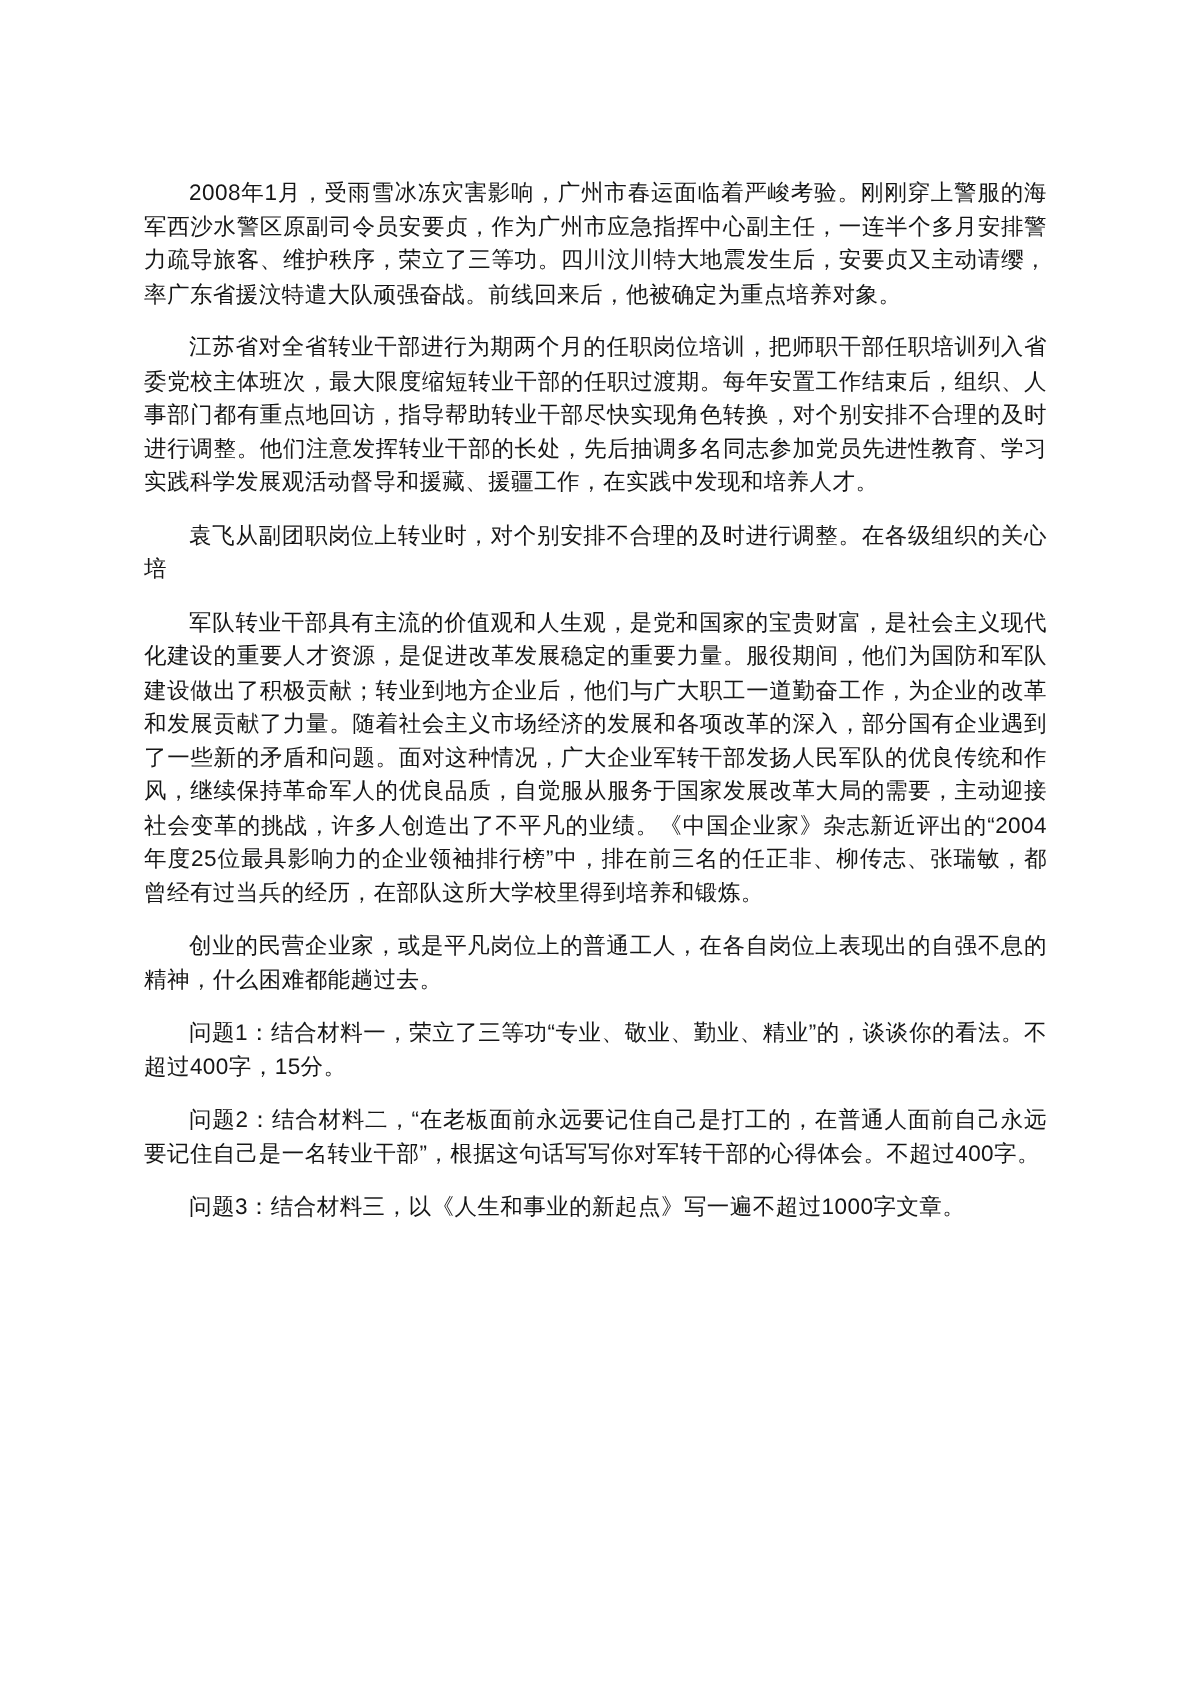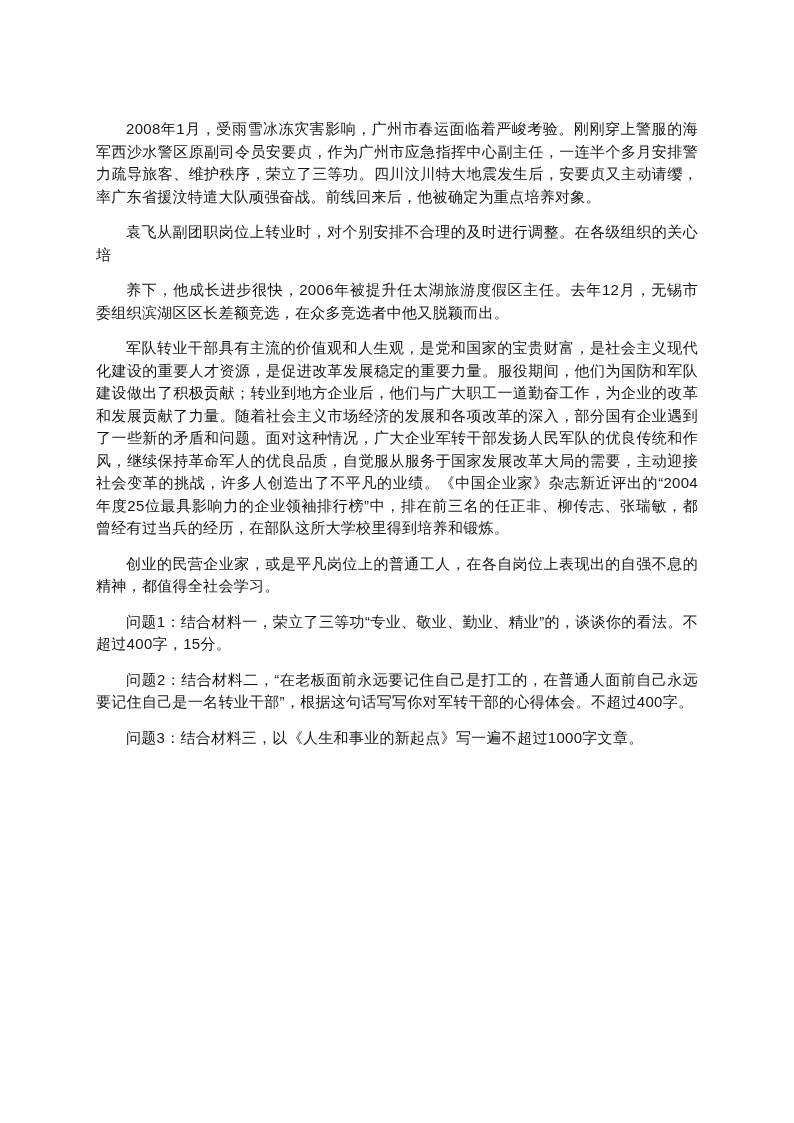--- a/index.html
+++ b/index.html
@@ -27,20 +27,20 @@
     margin: 0 0 13px 0;
     letter-spacing: 0.3px;
     word-break: break-all;
   }
 </style>
 </head>
 <body>
 
 <div class="page">
   <p class="doc-paragraph">2008年1月，受雨雪冰冻灾害影响，广州市春运面临着严峻考验。刚刚穿上警服的海军西沙水警区原副司令员安要贞，作为广州市应急指挥中心副主任，一连半个多月安排警力疏导旅客、维护秩序，荣立了三等功。四川汶川特大地震发生后，安要贞又主动请缨，率广东省援汶特遣大队顽强奋战。前线回来后，他被确定为重点培养对象。</p>
+  <p class="doc-paragraph">江苏省对全省转业干部进行为期两个月的任职岗位培训，把师职干部任职培训列入省委党校主体班次，最大限度缩短转业干部的任职过渡期。每年安置工作结束后，组织、人事部门都有重点地回访，指导帮助转业干部尽快实现角色转换，对个别安排不合理的及时进行调整。他们注意发挥转业干部的长处，先后抽调多名同志参加党员先进性教育、学习实践科学发展观活动督导和援藏、援疆工作，在实践中发现和培养人才。</p>
   <p class="doc-paragraph">袁飞从副团职岗位上转业时，对个别安排不合理的及时进行调整。在各级组织的关心培</p>
-  <p class="doc-paragraph">养下，他成长进步很快，2006年被提升任太湖旅游度假区主任。去年12月，无锡市委组织滨湖区区长差额竞选，在众多竞选者中他又脱颖而出。</p>
   <p class="doc-paragraph">军队转业干部具有主流的价值观和人生观，是党和国家的宝贵财富，是社会主义现代化建设的重要人才资源，是促进改革发展稳定的重要力量。服役期间，他们为国防和军队建设做出了积极贡献；转业到地方企业后，他们与广大职工一道勤奋工作，为企业的改革和发展贡献了力量。随着社会主义市场经济的发展和各项改革的深入，部分国有企业遇到了一些新的矛盾和问题。面对这种情况，广大企业军转干部发扬人民军队的优良传统和作风，继续保持革命军人的优良品质，自觉服从服务于国家发展改革大局的需要，主动迎接社会变革的挑战，许多人创造出了不平凡的业绩。《中国企业家》杂志新近评出的“2004年度25位最具影响力的企业领袖排行榜”中，排在前三名的任正非、柳传志、张瑞敏，都曾经有过当兵的经历，在部队这所大学校里得到培养和锻炼。</p>
-  <p class="doc-paragraph">创业的民营企业家，或是平凡岗位上的普通工人，在各自岗位上表现出的自强不息的精神，都值得全社会学习。</p>
+  <p class="doc-paragraph">创业的民营企业家，或是平凡岗位上的普通工人，在各自岗位上表现出的自强不息的精神，什么困难都能趟过去。</p>
   <p class="doc-paragraph">问题1：结合材料一，荣立了三等功“专业、敬业、勤业、精业”的，谈谈你的看法。不超过400字，15分。</p>
   <p class="doc-paragraph">问题2：结合材料二，“在老板面前永远要记住自己是打工的，在普通人面前自己永远要记住自己是一名转业干部”，根据这句话写写你对军转干部的心得体会。不超过400字。</p>
   <p class="doc-paragraph">问题3：结合材料三，以《人生和事业的新起点》写一遍不超过1000字文章。</p>
 </div>
 
 </body></html>

